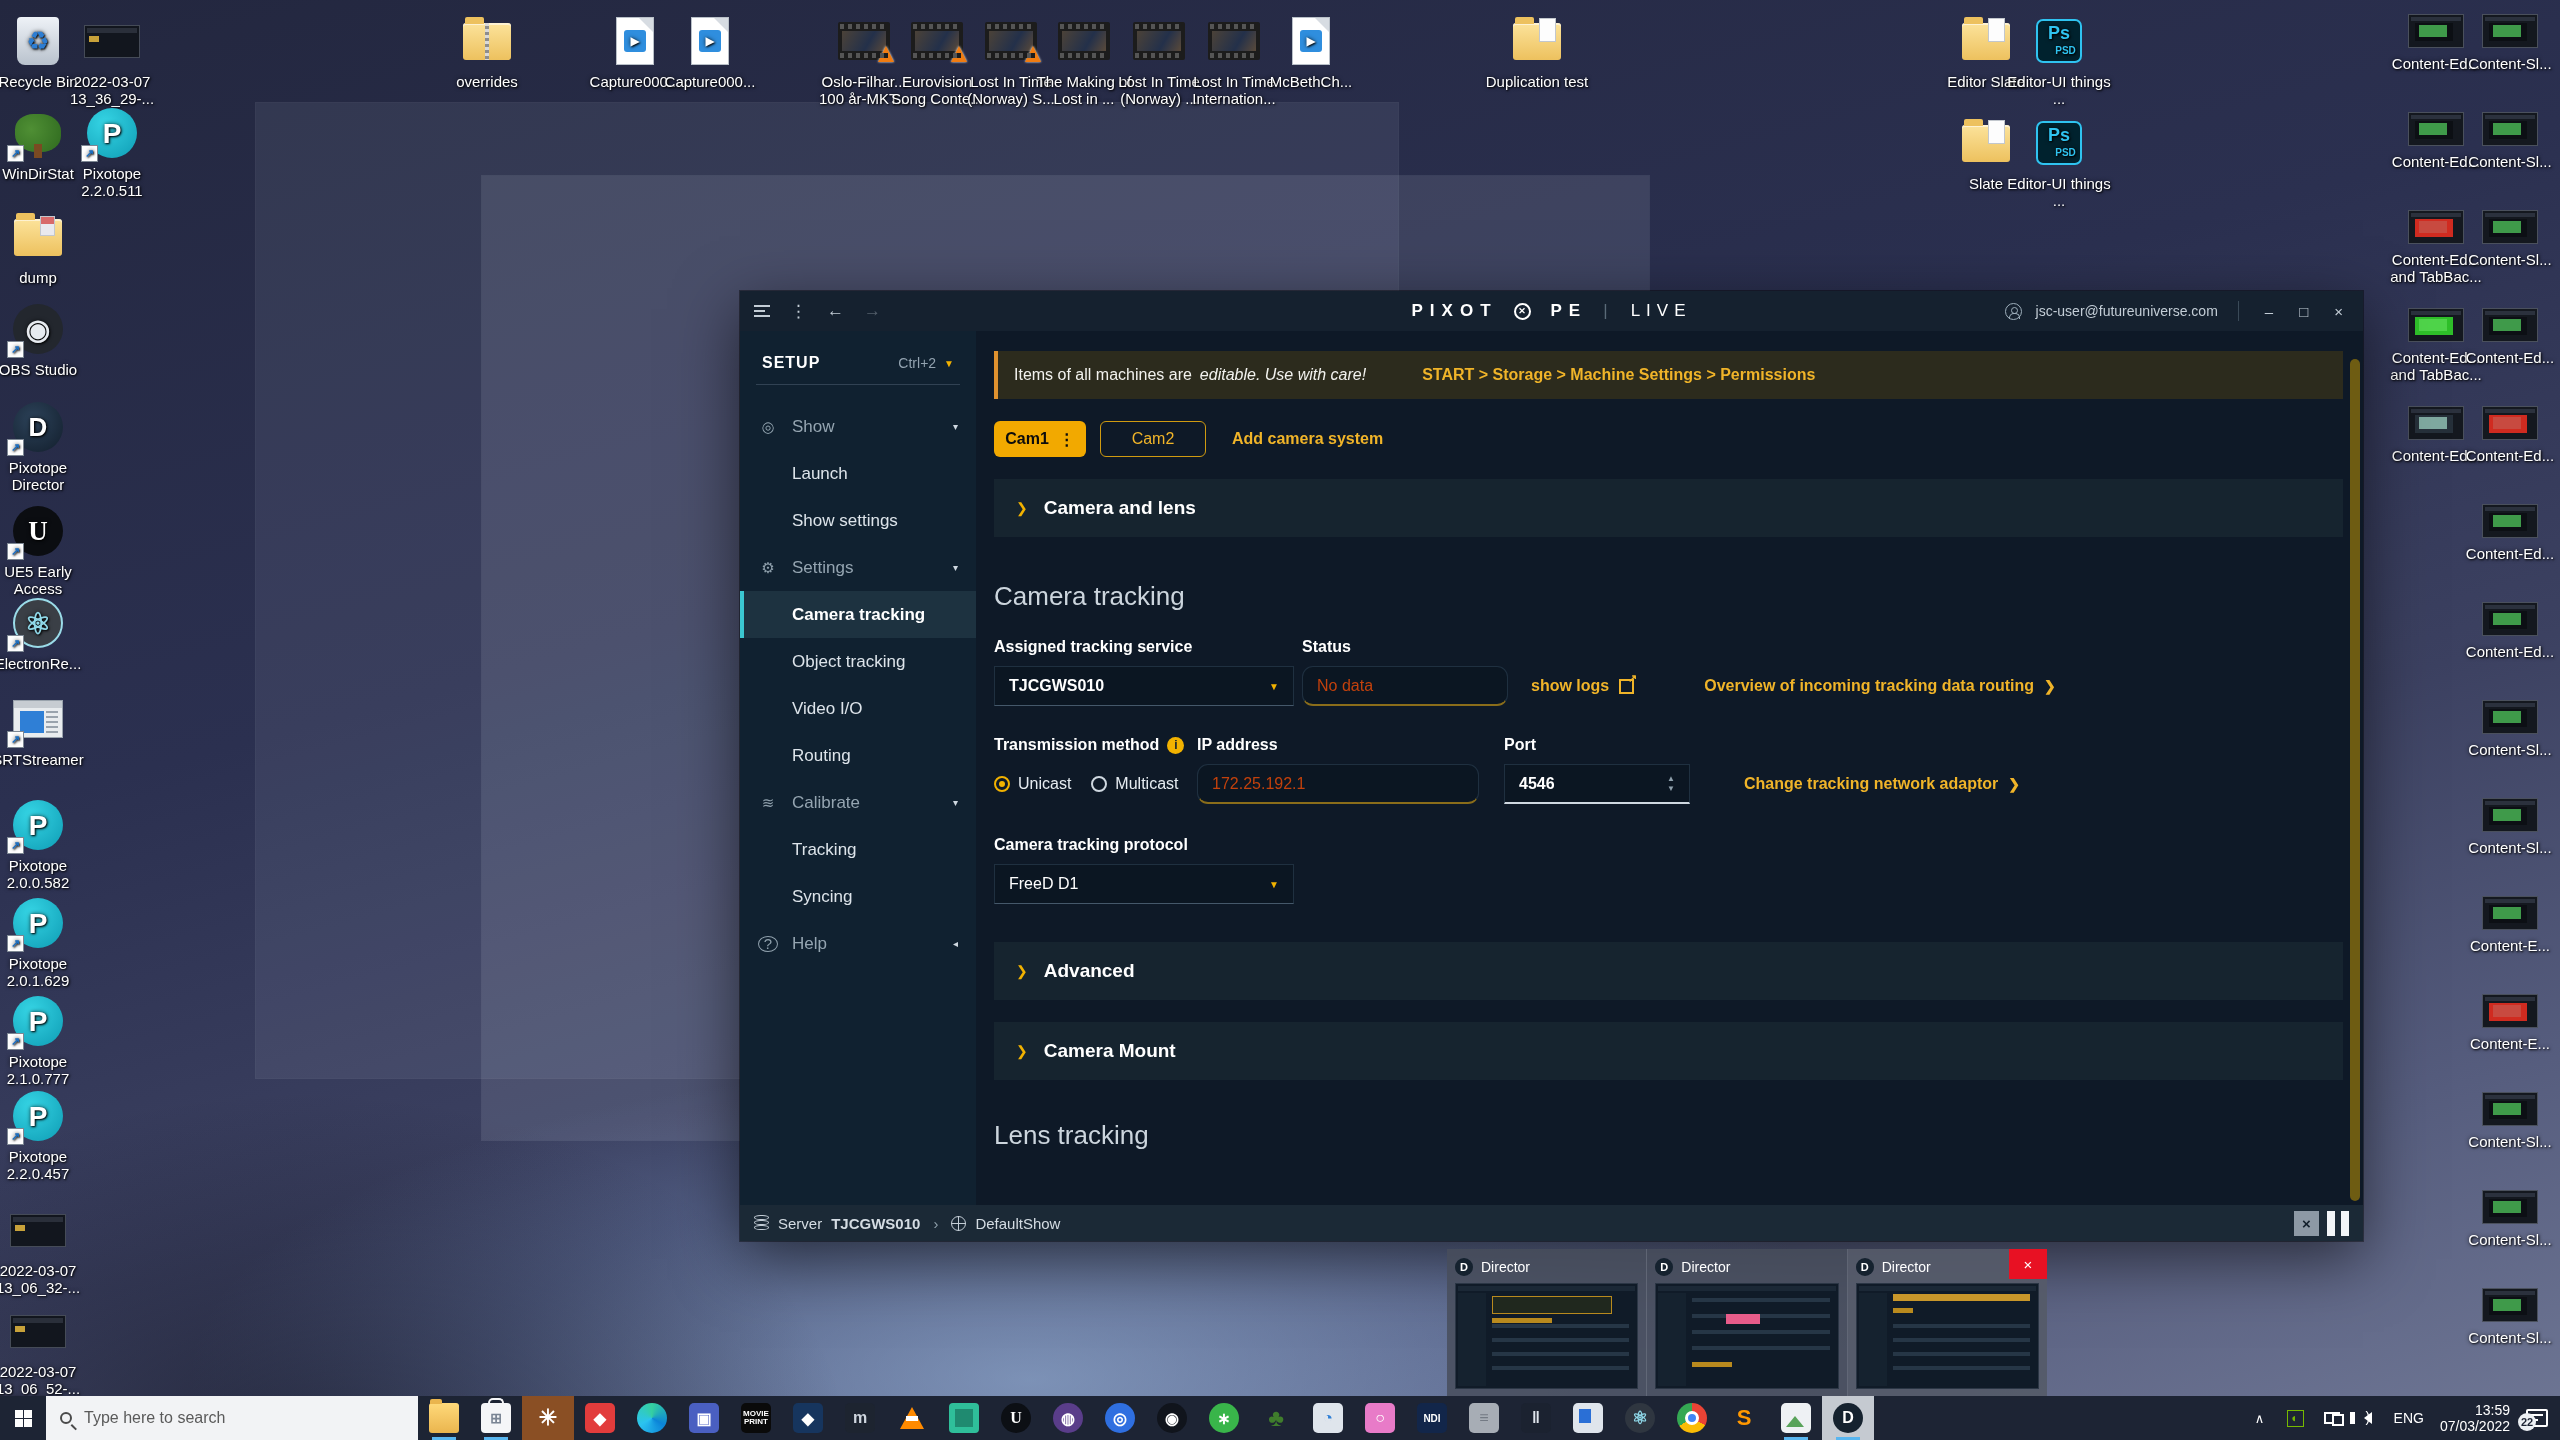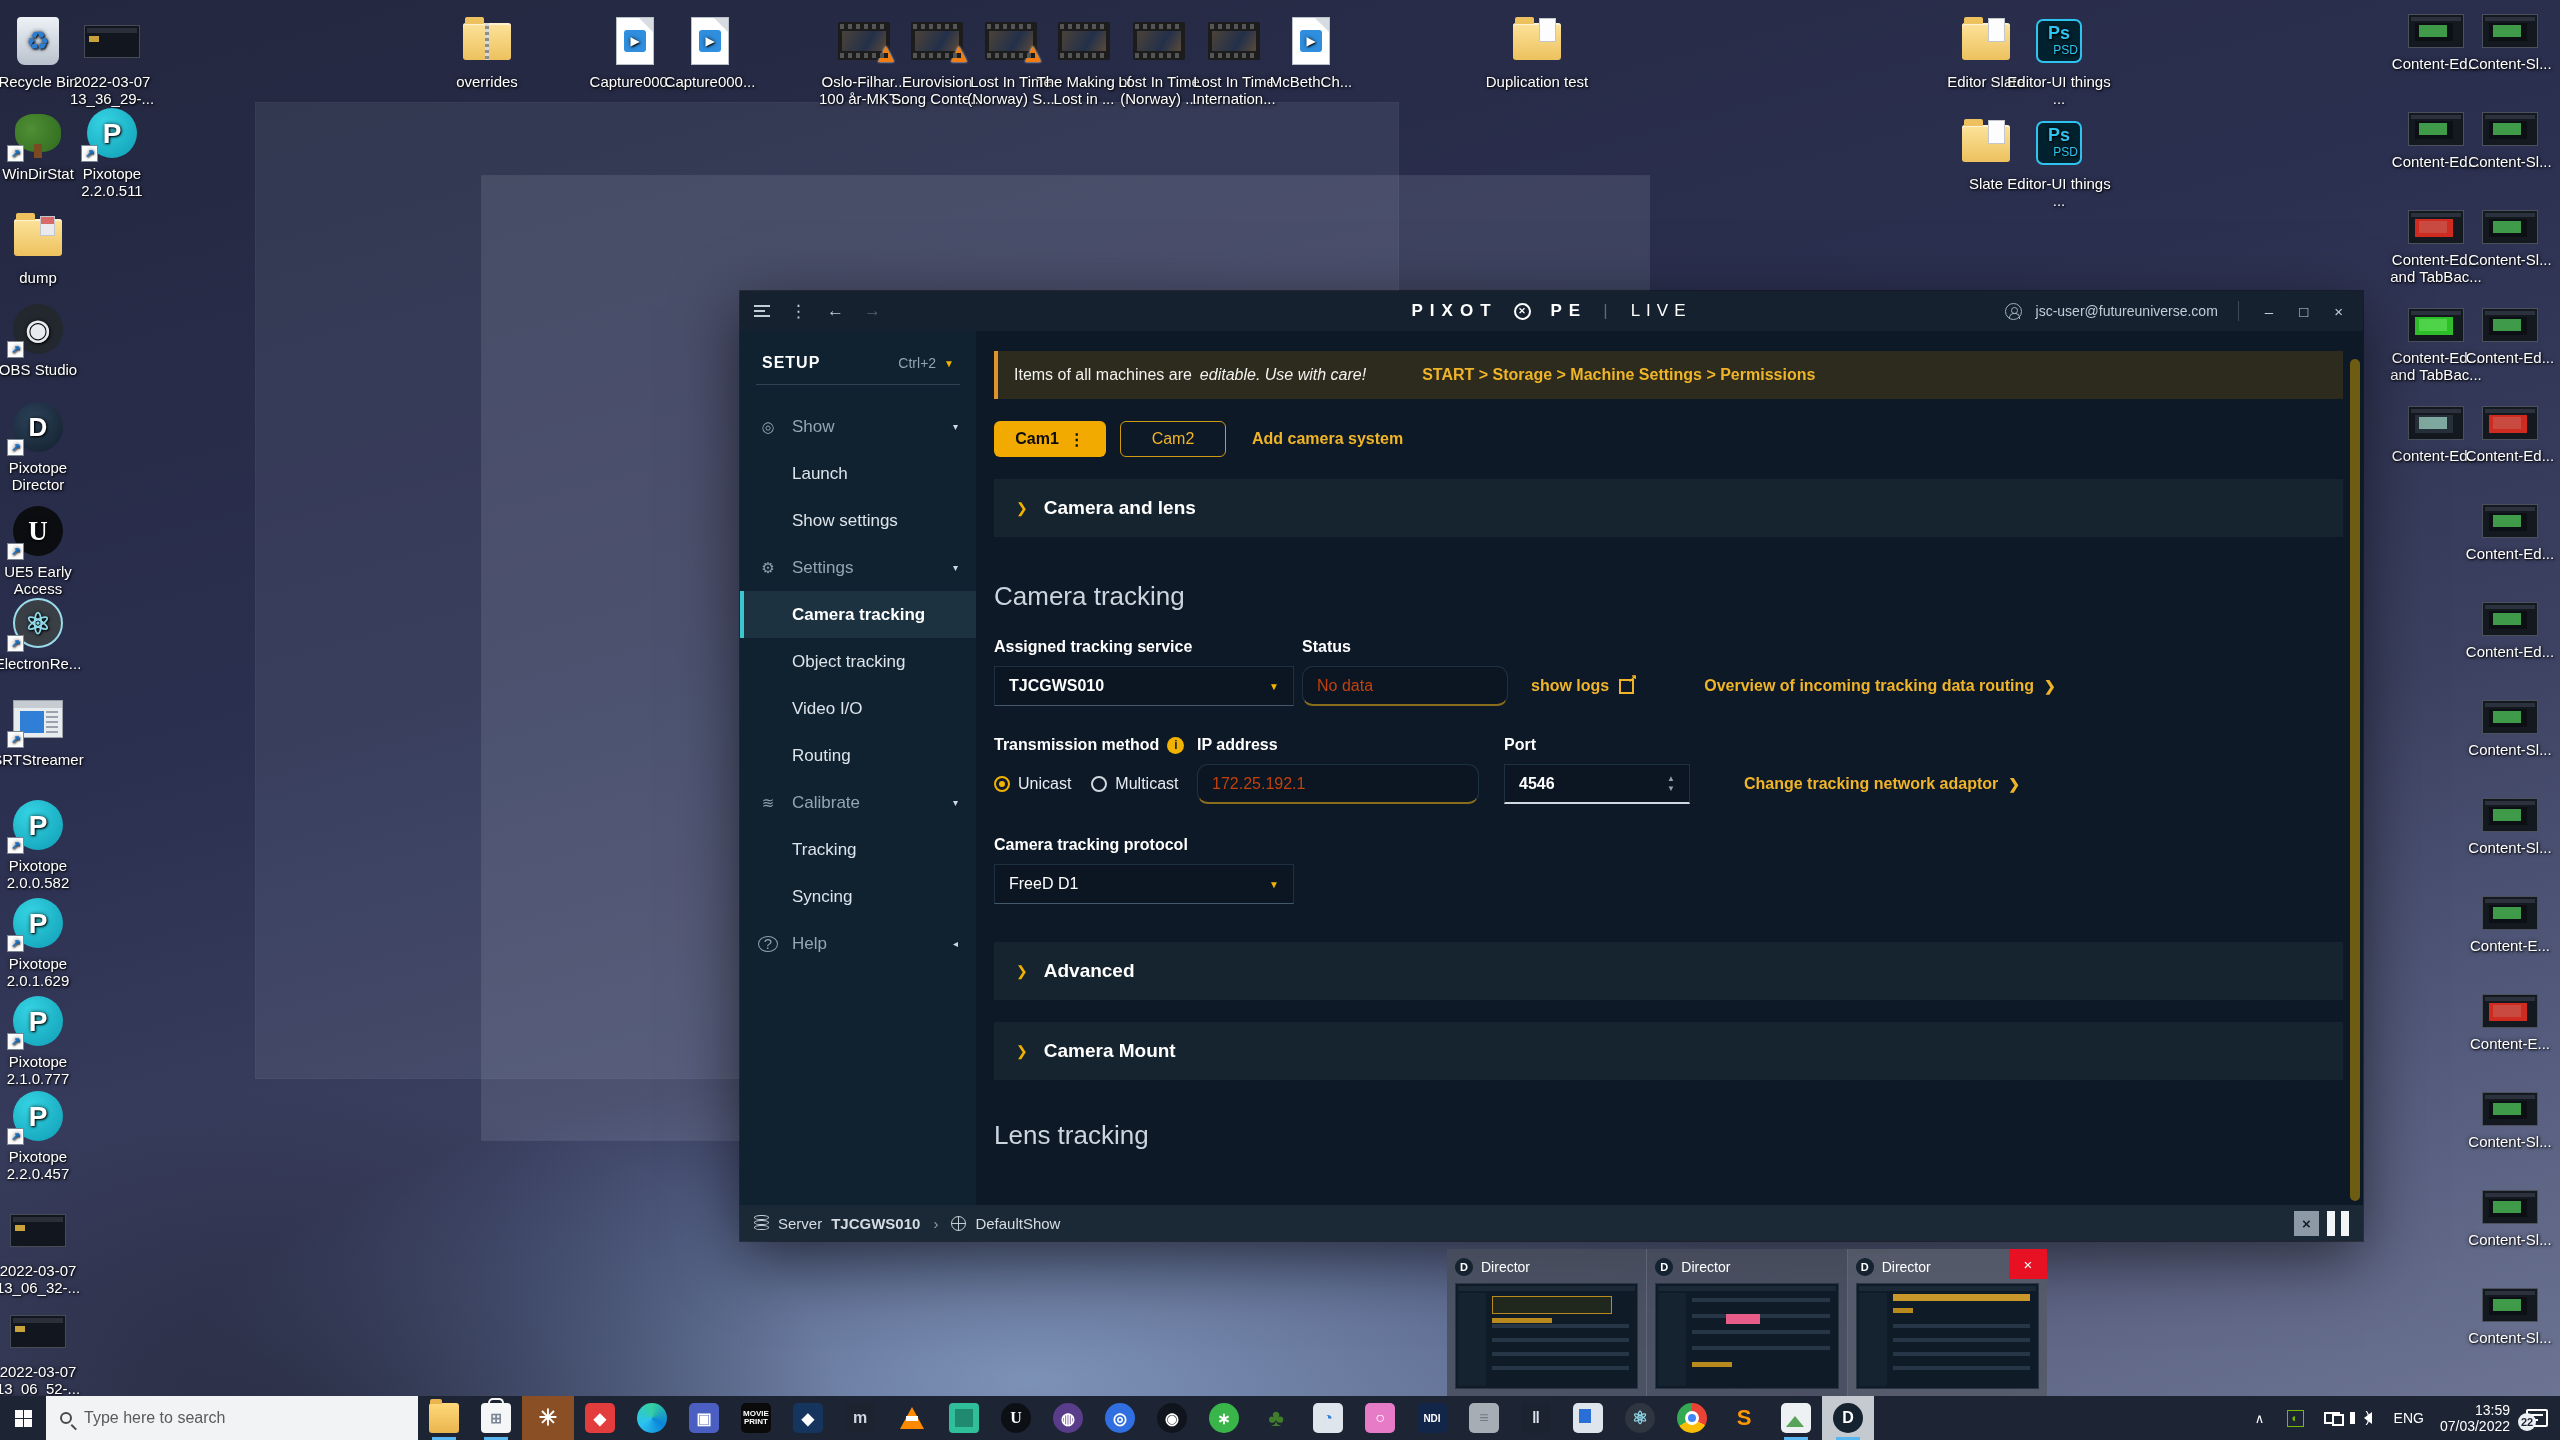--- a/index.html
+++ b/index.html
@@ -68,21 +68,21 @@
     background:repeating-linear-gradient(90deg,#555 0 4px, #1c1c1c 4px 8px); }
   .k-film::before { top:2px; } .k-film::after { bottom:2px; }
   .k-film .img { position:absolute; left:4px; right:4px; top:9px; bottom:9px;
     background:linear-gradient(120deg,#4b4238,#23304a 60%,#5a4a3a); }
   .k-film .cone { position:absolute; right:-4px; bottom:-2px; width:0; height:0;
     border-left:8px solid transparent; border-right:8px solid transparent; border-bottom:16px solid #f07c12;
     filter:drop-shadow(0 0 1px #fff); }
   .k-psd { width:46px; height:44px; background:#00222e; border:2px solid #2fc3f0; border-radius:7px;
     display:flex; flex-direction:column; align-items:center; justify-content:center; color:#2fc3f0; }
   .k-psd .ps { font-size:18px; font-weight:bold; line-height:18px; }
-  .k-psd .sub { font-size:12px; font-weight:normal;margin-left:13px; }
+  .k-psd .sub { font-size:10px; font-weight:bold;margin-left:13px; }
   .thumb { width:58px; height:34px; background:#14181f; border:1px solid #4a505c; position:relative; }
   .thumb .bar { position:absolute; top:2px; left:2px; right:2px; height:4px; background:#2b313d; }
   .thumb .inner { position:absolute; left:6px; right:10px; top:8px; bottom:6px; background:#0c0f14; }
   .thumb .green { position:absolute; left:10px; right:16px; top:10px; bottom:10px; background:#3f9a4a; }
   .thumb.v-red .inner { background:#d02b20; } .thumb.v-red .green { background:#c84a40; }
   .thumb.v-green .inner { background:#2fbf2a; } .thumb.v-green .green { background:#4fd44a; }
   .thumb.v-gray .inner { background:#26303a; } .thumb.v-gray .green { background:#7fa9a0; }
 
   
   .px-window { position:absolute; left:740px; top:291px; width:1623px; height:950px; background:#0e1927;
@@ -132,21 +132,21 @@
 
   
   .px-main { flex:1; min-width:0; overflow:hidden; padding:0 20px 0 18px; position:relative; background:#0e1927; }
   .banner { margin-top:20px; height:48px; background:#2c2b1d; border-left:4px solid #e0922f;
     display:flex; align-items:center; padding:0 16px; gap:8px; font-size:16px; color:#f2f2ee; }
   .banner em { font-style:italic; }
   .banner a { color:#f0b429; font-weight:bold; text-decoration:none; margin-left:48px; cursor:pointer; }
   .tabs-row { margin-top:22px; display:flex; align-items:center; gap:0; }
   .tab { height:36px; border-radius:6px; display:flex; align-items:center; justify-content:center;
     font-size:16px; cursor:pointer; }
-  .tab.active { background:#f2a900; color:#0c0c0c; width:112px; gap:10px; font-weight:bold; }
+  .tab.active { background:#f2a900; color:#0c0c0c; width:92px; gap:10px; font-weight:bold; }
   .tab.active .kebab { font-weight:bold; }
   .tab.ghosttab { border:1px solid #cf9a10; color:#f0b429; width:106px; margin-left:14px; }
   .add-link { margin-left:26px; color:#f0b429; font-weight:bold; font-size:16px; cursor:pointer; }
   .sec-title { margin-top:36px; color:#ccd5dd; font-size:26px; font-weight:300; }
   .panel { margin-top:22px; height:58px; background:#16242f; display:flex; align-items:center;
     padding:0 22px; gap:16px; cursor:pointer; }
   .panel .pchev { color:#f2b200; font-size:14px; }
   .panel .ptitle { color:#fff; font-weight:bold; font-size:19px; }
   .form-label { color:#fff; font-weight:bold; font-size:16px; }
   .lbl-row { display:flex; margin-top:26px; }

